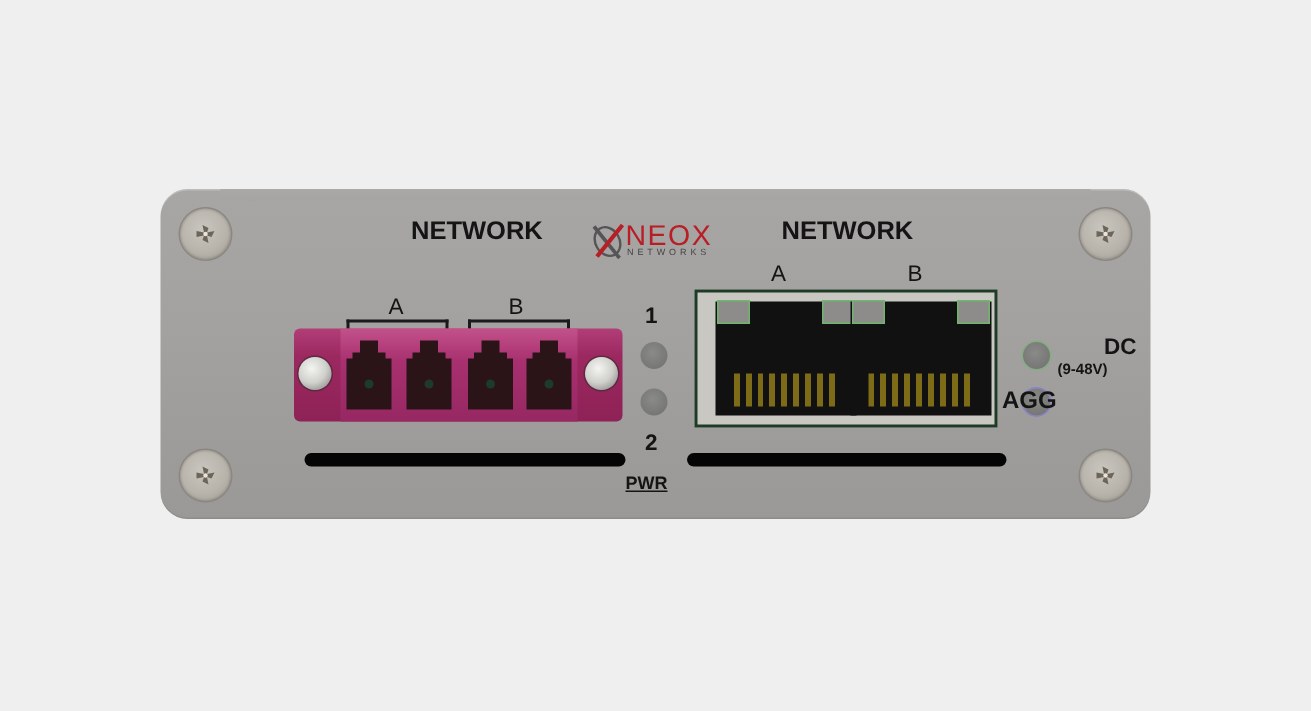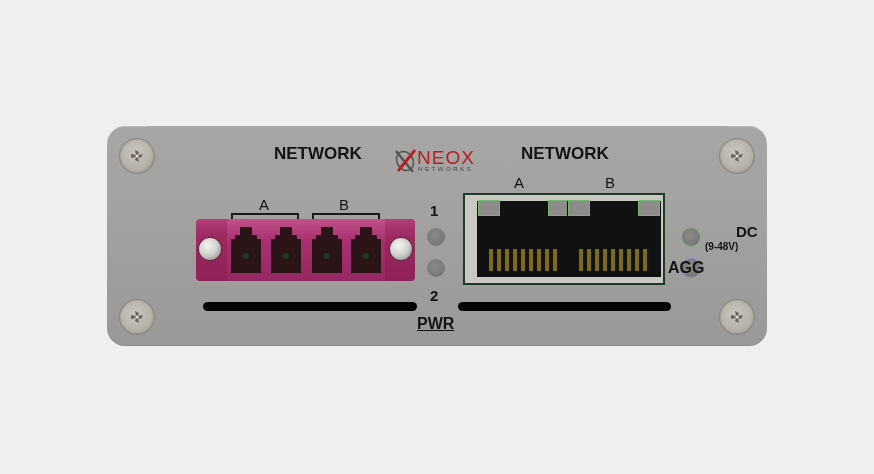--- a/index.html
+++ b/index.html
@@ -161,21 +161,21 @@
       </div>
   </div>
   <div class="lc-screw" style="left:3px;"></div>
   <div class="lc-screw" style="left:194px;"></div>
 </div>
 
 <div class="label" style="left:430px;top:202px;font-size:15px;">1</div>
 <div class="led" style="left:427px;top:228px;"></div>
 <div class="led" style="left:427px;top:259px;"></div>
 <div class="label" style="left:430px;top:287px;font-size:15px;">2</div>
-<div class="label" style="left:417px;top:315px;font-size:16px;text-decoration:underline;">PWR</div>
+<div class="label" style="left:417px;top:315px;font-size:12px;text-decoration:underline;">PWR</div>
 
 <div class="label" style="left:514px;top:174px;font-size:15px;font-weight:normal;">A</div>
 <div class="label" style="left:605px;top:174px;font-size:15px;font-weight:normal;">B</div>
 
 <div class="rj-frame">
   <div class="rj-port" style="left:12px;">
     <div class="rj-tab" style="left:2px;"></div>
     <div class="rj-tab" style="right:2px;"></div>
     <div class="rj-pins"></div>
   </div>

